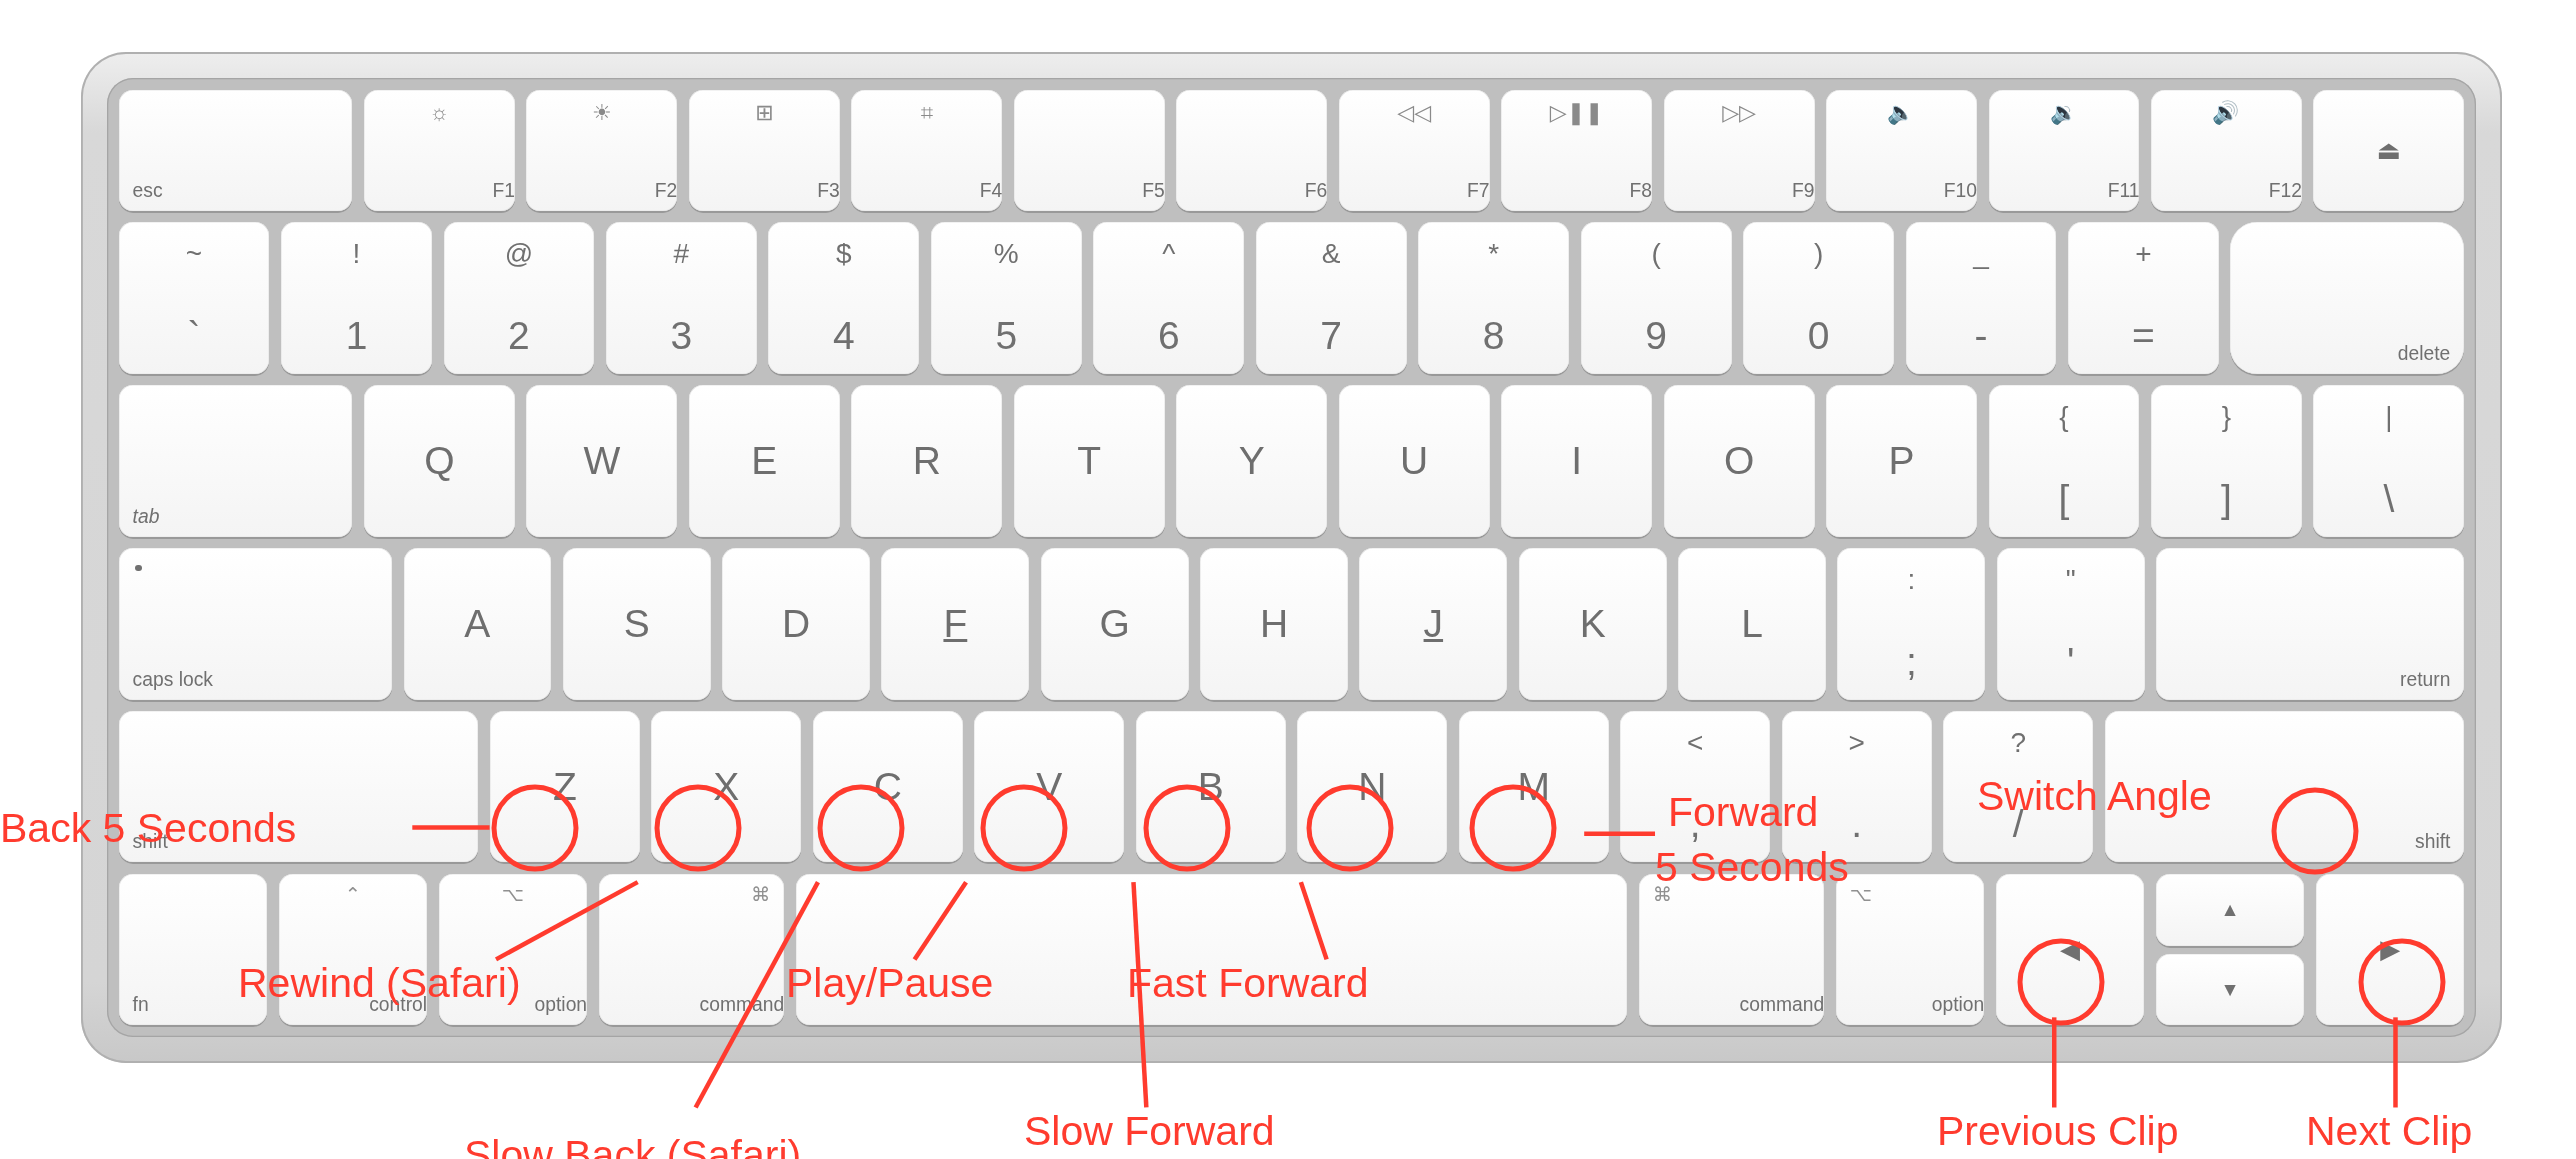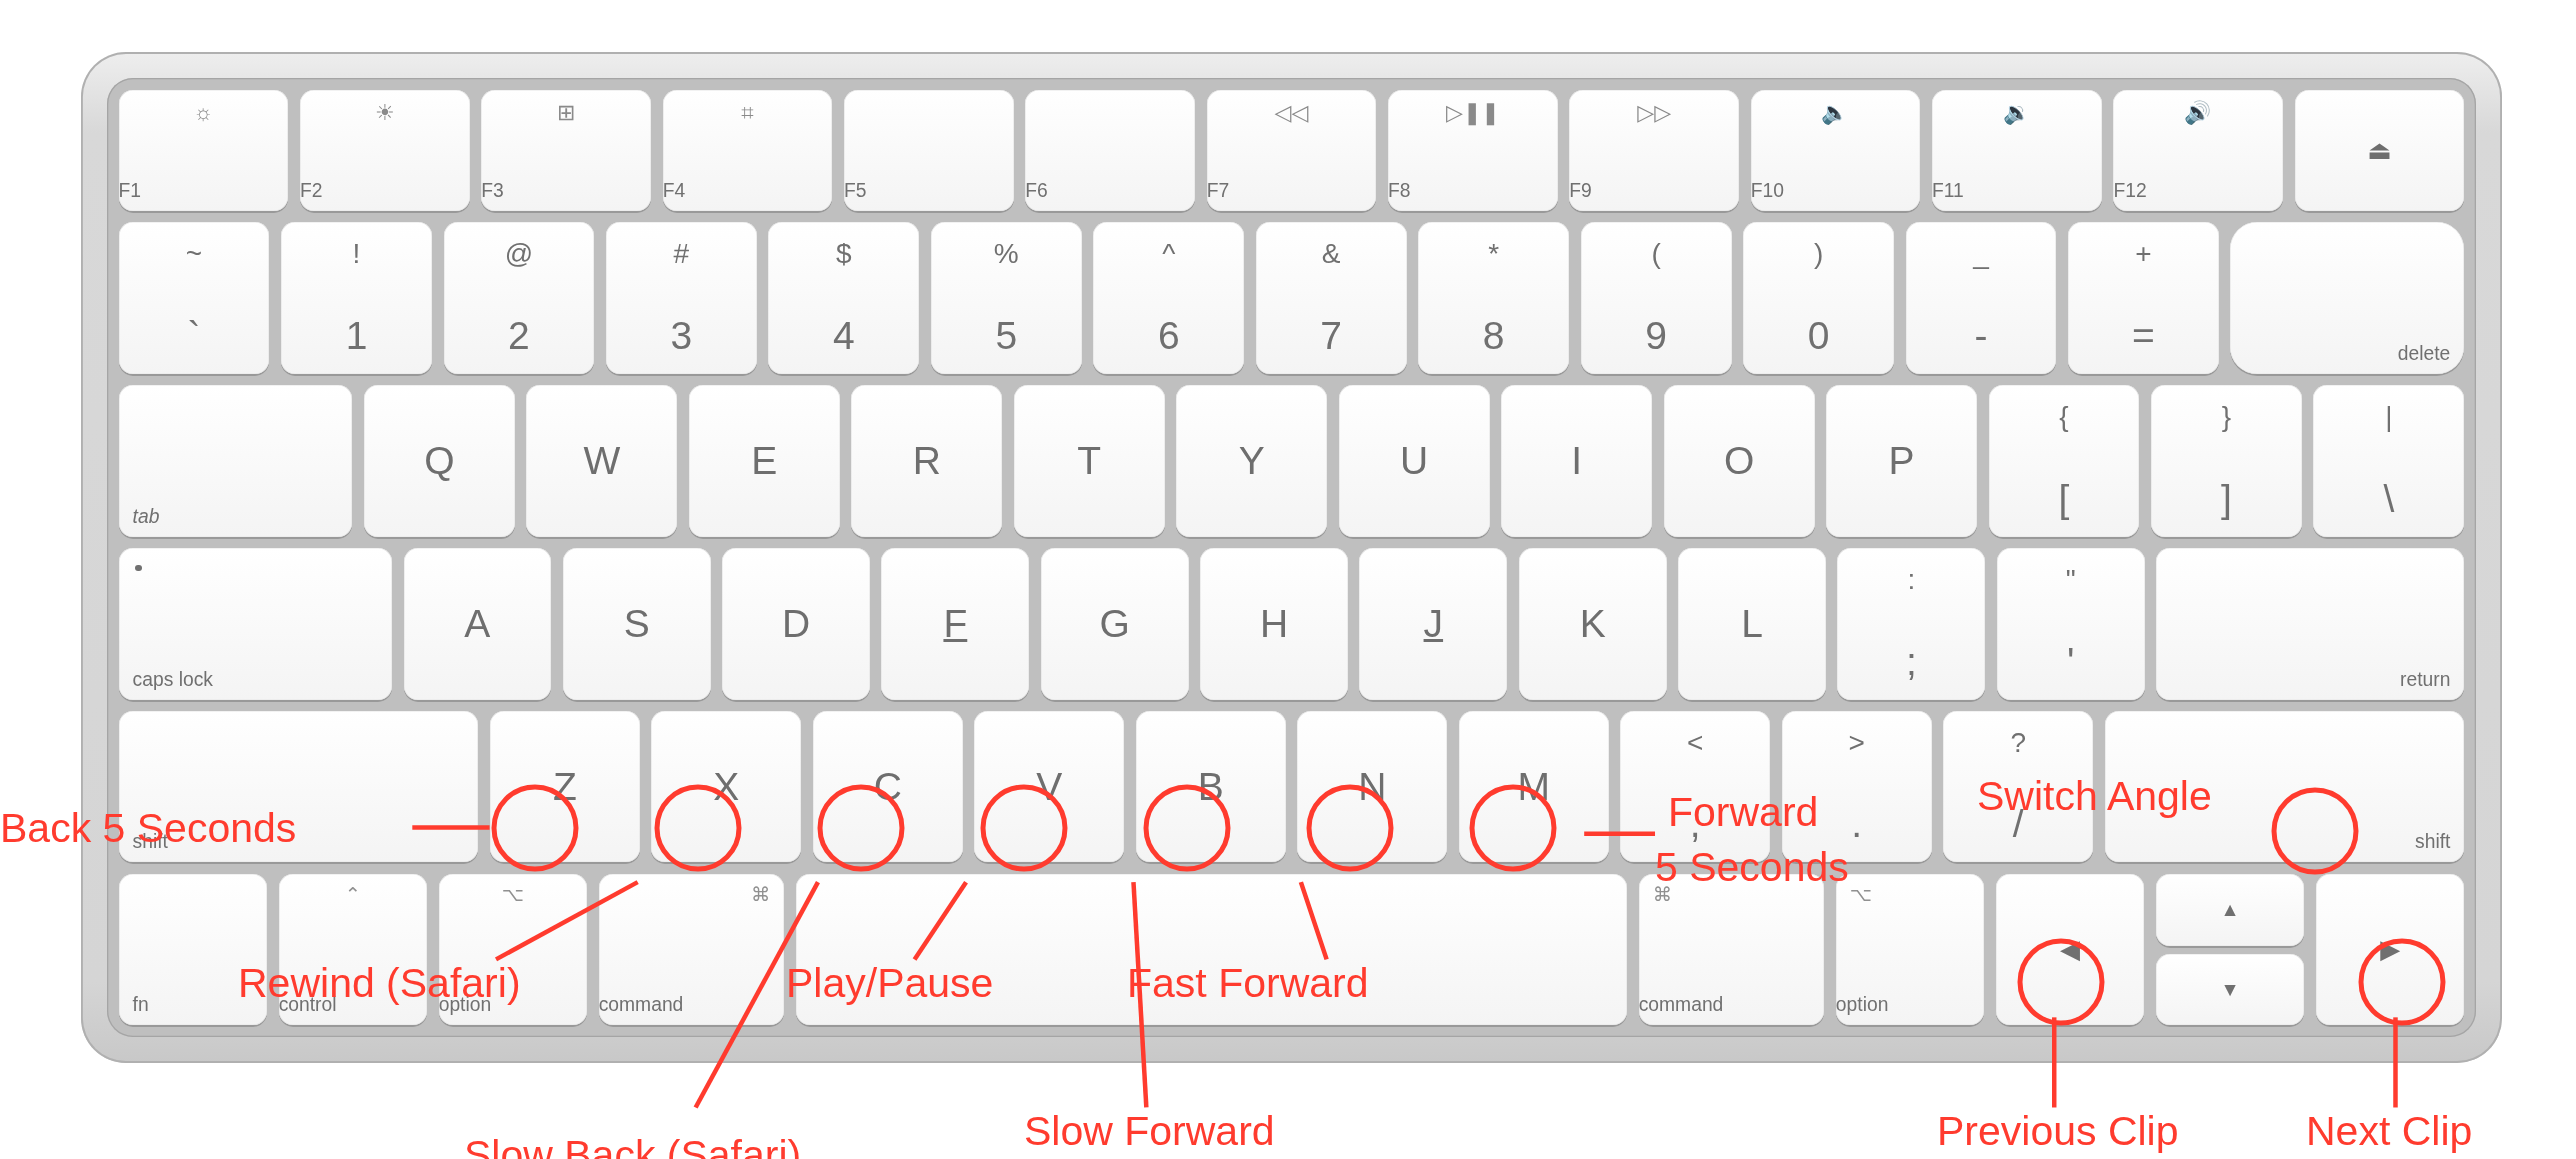--- a/index.html
+++ b/index.html
@@ -57,21 +57,21 @@
     font-size: 28px;
     font-weight: 300;
   }
   .key .sub {
     position: absolute;
     font-size: 19.3px;
   }
   .key .bl { bottom: 9px; left: 14px; text-align:left;}
   .key .br { bottom: 9px; right: 14px; text-align:right;}
   .key .tc { top: 9px; left:0; right:0; text-align:center;}
-  .key .bc { bottom: 9px; left:0; right:0; text-align:left; }
+  .key .bc { bottom: 9px; left:0; right:0; text-align:right; }
   .key .main { font-size: 39px; font-weight: 400; color:#6e6e6e;}
   .key .top  { font-size: 28px; position:absolute; top:16px; left:0; right:0; text-align:center;}
   .key .bot  { font-size: 39px; position:absolute; bottom:16px; left:0; right:0; text-align:center;}
 
   
   .w-esc   { flex: 1.55 1 0; }
   .w-eject { flex: 1.0 1 0; }
   .w-del   { flex: 1.55 1 0; border-radius: 27px; }
   .w-tab   { flex: 1.55 1 0; font-style: italic; }
   .w-bs    { flex: 1.0 1 0; }
@@ -111,20 +111,23 @@
 
   .arrow-glyph { font-size:26px; color:#707070;}
 </style>
 </head>
 <body>
 
 <div class="keyboard">
   <div class="deck">
 
     <div class="row fn">
+      <div class="key w-esc">
+          <span class="sub bl">esc</span>
+        </div>
       <div class="key">
           <span class="icon-top">☼</span>
           <span class="sub bc">F1</span>
         </div>
       <div class="key">
           <span class="icon-top">☀</span>
           <span class="sub bc">F2</span>
         </div>
       <div class="key">
           <span class="icon-top">⊞</span>

